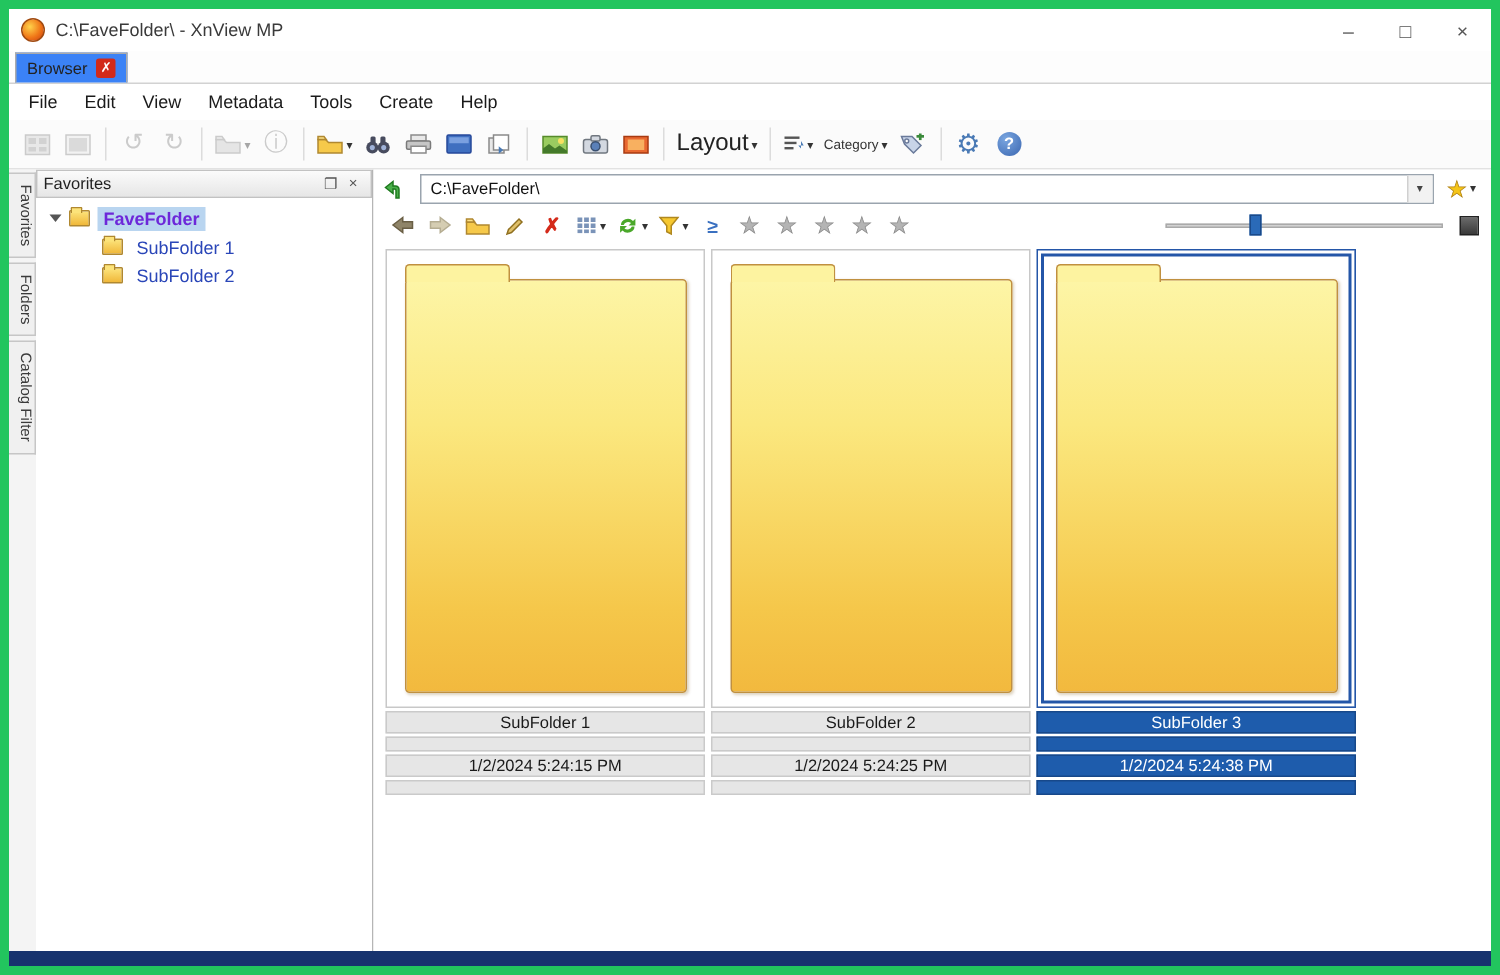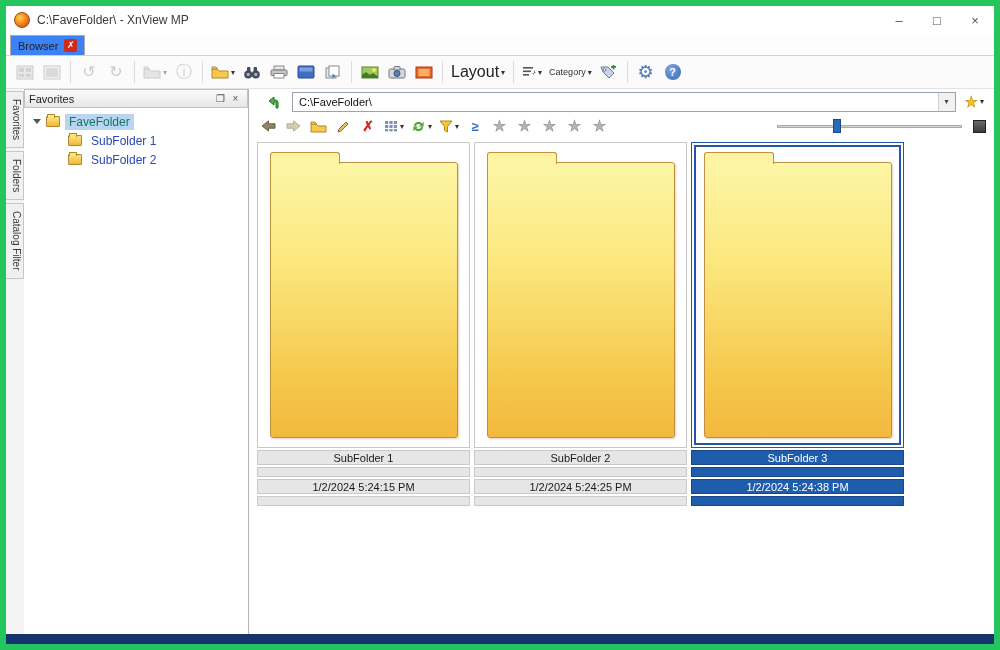--- a/index.html
+++ b/index.html
@@ -45,28 +45,28 @@
   .panel { width:225px; border-right:1px solid #b5b5b5; display:flex; flex-direction:column; background:#fff; flex:none; }
   .panel-header { height:19px; background:linear-gradient(#fbfbfb,#e6e6e6); border:1px solid #c2c2c2; display:flex; align-items:center; padding:0 4px; flex:none; }
   .panel-title { font-size:11px; color:#222; flex:1; }
   .ph-btn { width:15px; height:13px; display:flex; align-items:center; justify-content:center; font-size:10px; color:#555; }
   .tree { padding-top:4px; font-size:12px; }
   .tree-row { height:19px; display:flex; align-items:center; }
   .chev { width:0; height:0; border-left:4px solid transparent; border-right:4px solid transparent; border-top:5px solid #555; margin:0 5px 0 9px; }
   .tfolder { width:14px; height:11px; background:linear-gradient(#fce37a,#f0b83a); border:1px solid #b08830; border-radius:1px; position:relative; margin-right:5px; flex:none; }
   .tfolder::before { content:""; position:absolute; top:-3px; left:0; width:6px; height:3px; background:#fce37a; border:1px solid #b08830; border-bottom:none; border-radius:1px 1px 0 0; }
   .tree-label { padding:1px 4px; color:#2a46b8; white-space:nowrap; }
-  .tree-row.sel .tree-label { background:#b9d5f0; color:#0f766e; }
+  .tree-row.sel .tree-label { background:#b9d5f0; color:#6d28d9;font-weight:bold; }
   .indent2 { width:44px; flex:none; }
 
   
   .content { flex:1; display:flex; flex-direction:column; background:#fff; overflow:hidden; }
 
   
-  .addr-row { height:25px; display:flex; align-items:center; padding:2px 6px 2px 16px; gap:5px; flex:none;justify-content:center; }
+  .addr-row { height:25px; display:flex; align-items:center; padding:2px 6px 2px 4px; gap:5px; flex:none;justify-content:center; }
   .upbtn { width:22px; height:20px; display:flex; align-items:center; justify-content:center; border-radius:3px; }
   .combo { flex:1; height:20px; border:1px solid #9aa4ae; background:#fff; display:flex; align-items:center; font-size:11px; color:#111; padding-left:6px; }
   .combo-arrow { margin-left:auto; width:17px; height:18px; display:flex; align-items:center; justify-content:center; font-size:8px; color:#444; background:#f2f2f2; border-left:1px solid #d0d0d0; }
   .starbtn { display:flex; align-items:center; gap:2px; padding:1px 4px; border-radius:3px; }
   .star-g { color:#f5c518; font-size:15px; -webkit-text-stroke:.5px #b08010; }
   .qfilter { width:168px; height:18px; border:1px solid #7d8db0; border-radius:9px; display:flex; align-items:center; padding:0 7px; gap:4px; background:#fff; }
   .qfilter input { border:none; outline:none; flex:1; font-size:9px; font-family:"Liberation Sans",sans-serif; color:#333; background:transparent; min-width:0; }
   .qfilter input::placeholder { color:#9a9a9a; }
 
   
@@ -113,20 +113,29 @@
     </div>
   </div>
 
   <div class="tabbar">
     <div class="tab">
       <span class="tab-label">Browser</span>
       <span class="tab-close">✗</span>
     </div>
   </div>
 
+  <div class="menubar">
+    <span class="menu-item">File</span>
+    <span class="menu-item">Edit</span>
+    <span class="menu-item">View</span>
+    <span class="menu-item">Metadata</span>
+    <span class="menu-item">Tools</span>
+    <span class="menu-item">Create</span>
+    <span class="menu-item">Help</span>
+  </div>
 
   <div class="toolbar">
     <span class="tb dis">
       <span>
           <svg width="18" height="15">
             <rect x="1" y="1" width="16" height="13" fill="#cfcfcf" stroke="#8a8a8a"></rect>
             <rect x="3" y="3" width="5" height="4" fill="#9a9a9a"></rect>
             <rect x="10" y="3" width="5" height="4" fill="#9a9a9a"></rect>
             <rect x="3" y="9" width="5" height="3" fill="#9a9a9a"></rect>
             <rect x="10" y="9" width="5" height="3" fill="#9a9a9a"></rect>

